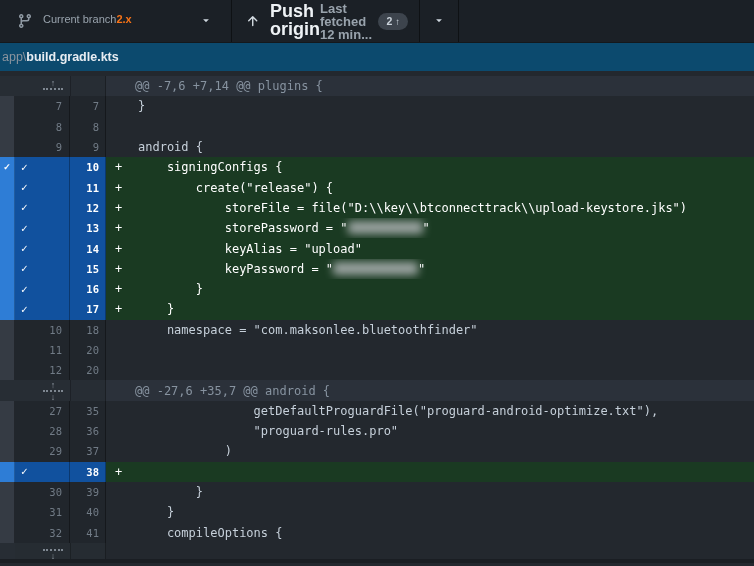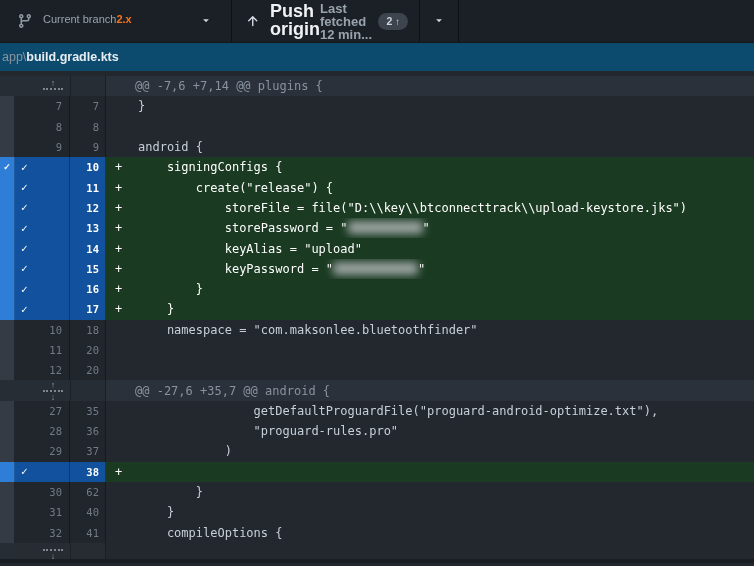--- a/index.html
+++ b/index.html
@@ -335,21 +335,21 @@
             <span class="check">✓</span>
           </div>
           <div class="num new">38</div>
           <div class="content">
             <span class="sign">+</span>
           </div>
         </div>
         <div class="row context">
           <div class="strip"></div>
           <div class="num old">30</div>
-          <div class="num new">62</div>
+          <div class="num new">39</div>
           <div class="content">
             <span class="code"><span>        }</span></span>
           </div>
         </div>
         <div class="row context">
           <div class="strip"></div>
           <div class="num old">31</div>
           <div class="num new">40</div>
           <div class="content">
             <span class="code"><span>    }</span></span>

